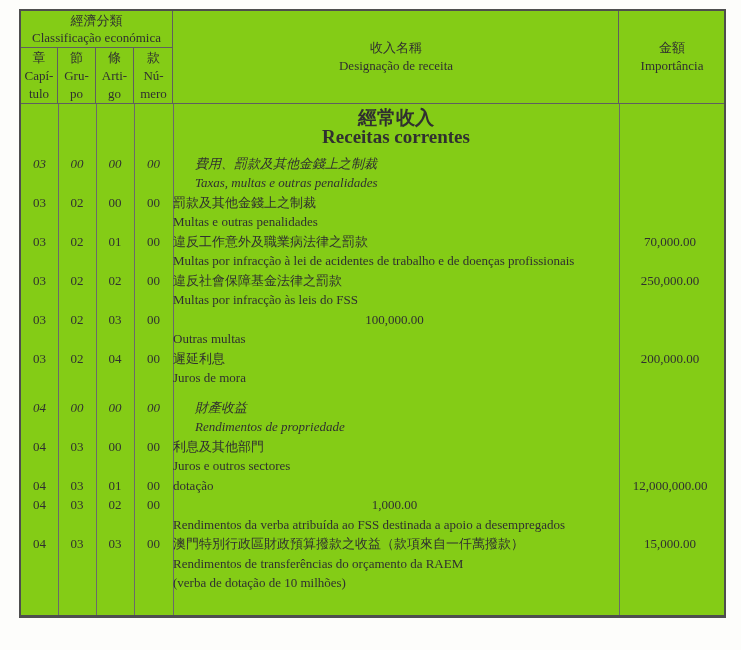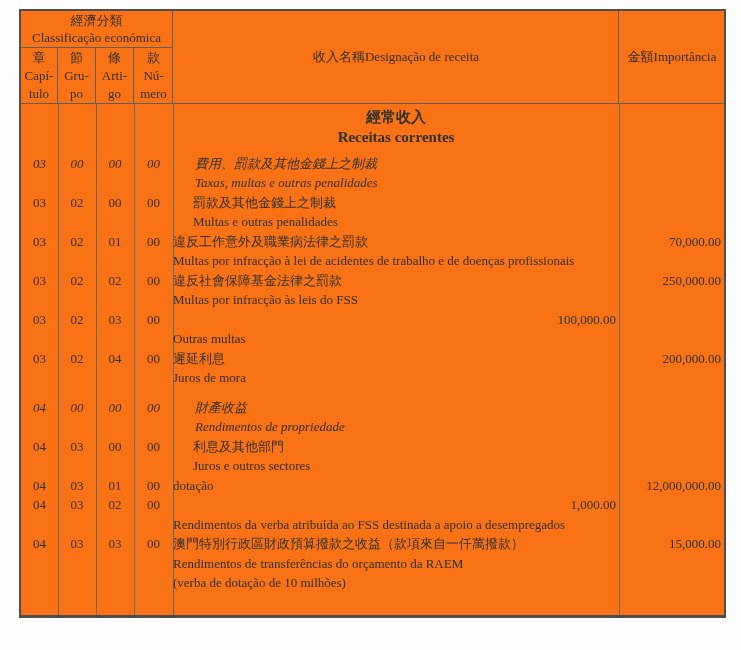--- a/index.html
+++ b/index.html
@@ -7,21 +7,21 @@
     width:741px;height:650px;position:relative;overflow:hidden;
     background:#fdfdfb;
     font-family:"Liberation Serif","DejaVu Serif",serif;
     color:#303030;
     -webkit-font-smoothing:antialiased;
   }
   .budget-table{
     position:absolute;left:19px;top:9px;width:707px;height:609px;
     box-sizing:border-box;
     border:2px solid #4e4e4e;border-bottom-width:3px;
-    background:#f97316;
+    background:#84cc16;
   }
   
   .tbl-header{
     position:relative;height:92px;border-bottom:1px solid #5f5f5f;
     box-sizing:content-box;
   }
   .class-header{
     position:absolute;left:0;top:0;width:152px;height:92px;
     box-sizing:border-box;border-right:1px solid #5f5f5f;
   }
@@ -35,50 +35,50 @@
   }
   .class-col{
     box-sizing:border-box;border-right:1px solid #5f5f5f;
     display:flex;flex-direction:column;align-items:center;justify-content:center;
     font-size:13px;line-height:18px;
   }
   .class-col:last-child{border-right:none;}
   .desig-header{
     position:absolute;left:153px;top:0;width:445px;height:92px;
     box-sizing:border-box;border-right:1px solid #5f5f5f;
-    display:flex;align-items:center;justify-content:center;
+    display:flex;flex-direction:column;align-items:center;justify-content:center;
     font-size:13px;line-height:18px;
   }
   .amount-header{
     position:absolute;left:599px;top:0;right:0;height:92px;
-    display:flex;flex-direction:row;align-items:center;justify-content:center;
+    display:flex;flex-direction:column;align-items:center;justify-content:center;
     font-size:13px;line-height:18px;
   }
   
   .tbl-body{
     position:relative;height:511px;padding-top:4px;box-sizing:border-box;
     font-size:13px;
   }
   .vline{position:absolute;top:0;bottom:0;width:1px;background:#6a6a6a;}
   .vline.v1{left:37px;} .vline.v2{left:75px;} .vline.v3{left:113px;}
   .vline.v4{left:152px;} .vline.v5{left:598px;}
   .line{
     position:relative;height:19.5px;
     display:grid;grid-template-columns:37px 38px 38px 39px 446px 1fr;
     align-items:center;
   }
   .num-cell{text-align:center;}
   .desig-cell{white-space:nowrap;overflow:hidden;}
   .desig-cell.lvl1{padding-left:22px;}
-  .desig-cell.lvl2{padding-left:20px;}
+  .desig-cell.lvl2{padding-left:0;}
   .desig-cell.lvl3{}
   .desig-cell.center{text-align:center;padding-left:0;}
-  .amt-cell{text-align:right;padding-right:3px;white-space:nowrap;}
+  .amt-cell{text-align:center;padding-right:3px;white-space:nowrap;}
   .section-block{margin-bottom:7px;}
-  .section-block .line{font-weight:bold;font-size:15px;}
+  .section-block .line{font-weight:bold;font-size:19px;}
   .entry.gap{margin-top:10px;}
   .entry.italic .line{font-style:italic;}
 </style>
 </head>
 <body>
 
 <div class="budget-table">
 
   <div class="tbl-header">
     <div class="class-header">

